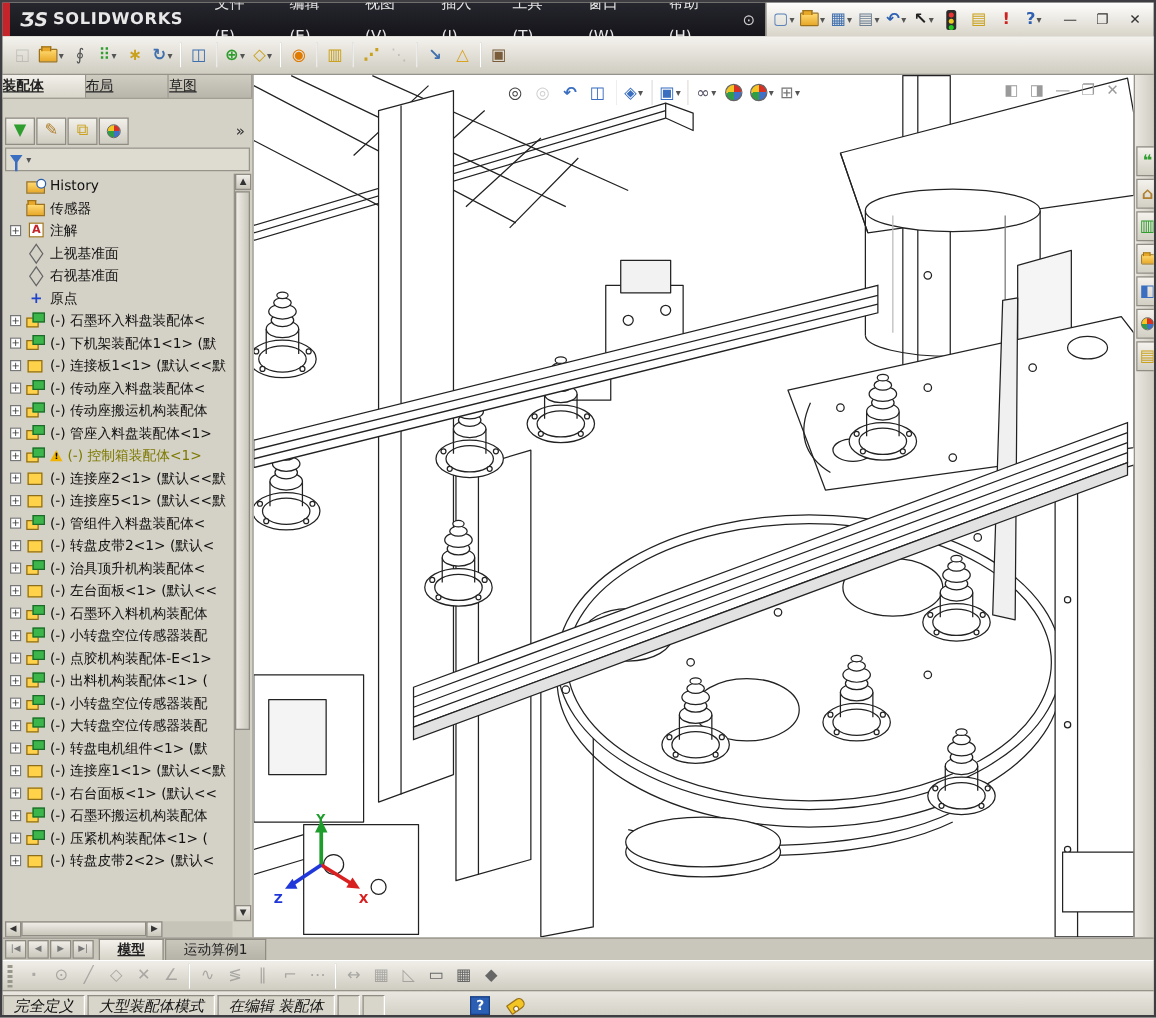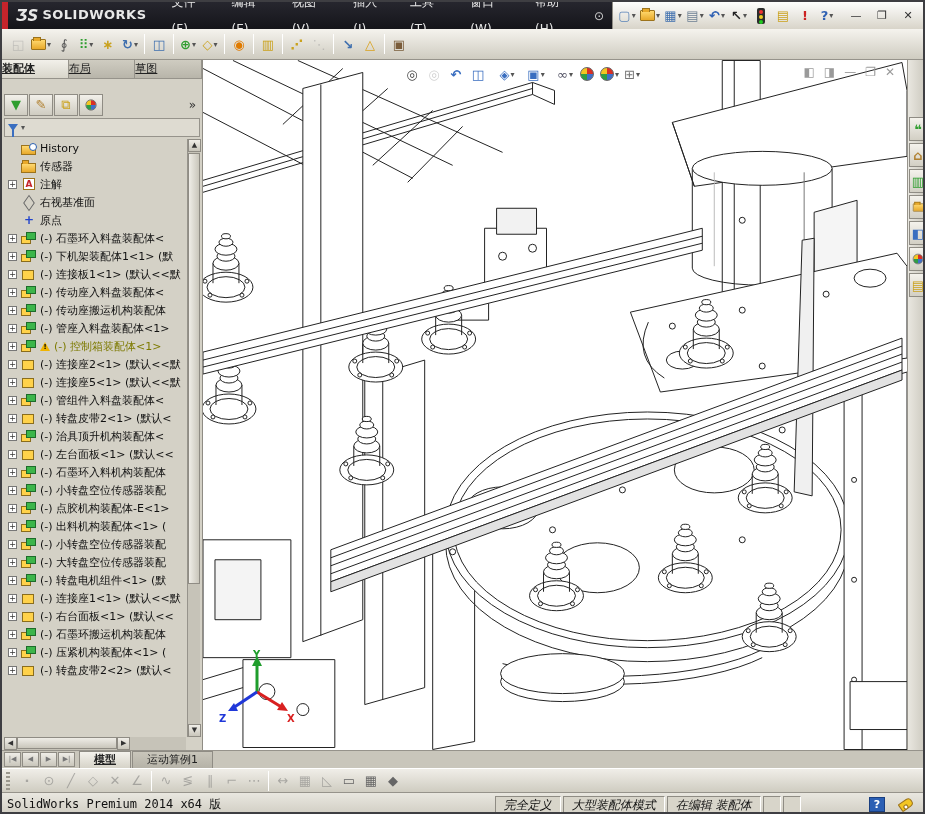--- a/index.html
+++ b/index.html
@@ -2,21 +2,21 @@
 <html><head>
 <meta charset="utf-8">
 <style>
   html,body{margin:0;padding:0;background:#777;font-family:"DejaVu Sans",sans-serif;}
   *{box-sizing:border-box;}
   .w{position:relative;width:925px;height:814px;background:#d4d1c6;border:2px solid #3e3e42;overflow:hidden;}
 
   
   .titlebar{position:absolute;top:0;left:0;right:0;height:27px;background:linear-gradient(#26262e,#15151a);display:flex;align-items:center;color:#e8e8e8;}
   .redbar{width:6px;height:27px;background:#c5242b;flex:none;}
-  .logo{display:flex;align-items:flex-start;gap:4px;padding:0 14px 0 8px;flex:none;}
+  .logo{display:flex;align-items:center;gap:4px;padding:0 14px 0 8px;flex:none;}
   .logo .mark{font-style:italic;font-weight:bold;font-size:15px;}
   .logo .word{font-weight:bold;font-size:13px;letter-spacing:.5px;}
   .menus{display:flex;height:27px;align-items:center;}
   .menu-item{padding:0 11px;font-size:12px;line-height:27px;cursor:default;}
   .pin{font-size:12px;color:#cfcfcf;padding:0 8px;}
   .qa{margin-left:auto;height:27px;display:flex;align-items:center;background:linear-gradient(#fefefd,#d8d4c9);border-left:1px solid #8f8c84;padding:0 3px;}
   .winbtns{display:flex;align-items:center;gap:2px;padding-left:6px;}
   .winbtn{width:24px;height:20px;display:flex;align-items:center;justify-content:center;font-size:11px;color:#333;}
 
   
@@ -277,20 +277,25 @@
             <span>传感器</span>
           </div>
           <div class="tree-row">
             <span class="exp">+</span>
             <span class="ti ti-ann"></span>
             <span>注解</span>
           </div>
           <div class="tree-row">
             <span class="spc"></span>
             <span class="ti ti-plane"></span>
+            <span>上视基准面</span>
+          </div>
+          <div class="tree-row">
+            <span class="spc"></span>
+            <span class="ti ti-plane"></span>
             <span>右视基准面</span>
           </div>
           <div class="tree-row">
             <span class="spc"></span>
             <span class="ti ti-origin"></span>
             <span>原点</span>
           </div>
           <div class="tree-row">
             <span class="exp">+</span>
             <span class="ti ti-asm"></span>
@@ -709,21 +714,20 @@
         <div class="tbtn blueic">
           <span class="ticon" style="color: rgb(102, 102, 102);">▦</span>
         </div>
         <div class="tbtn blueic">
           <span class="ticon" style="color: rgb(102, 102, 102);">◆</span>
         </div>
       </div>
   </div>
 
   <div class="statusbar">
-    <div class="sb-left">SolidWorks Premium 2014 x64 版</div>
     <div id="sb-cells" style="display:flex;align-items:center;font-style:italic;">
         <div class="sb-cell">完全定义</div>
         <div class="sb-cell">大型装配体模式</div>
         <div class="sb-cell">在编辑 装配体</div>
       </div>
     <div class="sb-cell sb-mini"></div>
     <div class="sb-cell sb-mini"></div>
     <div class="sb-custom">
       <span>自定义</span>
       <span class="sb-up">▲</span>

